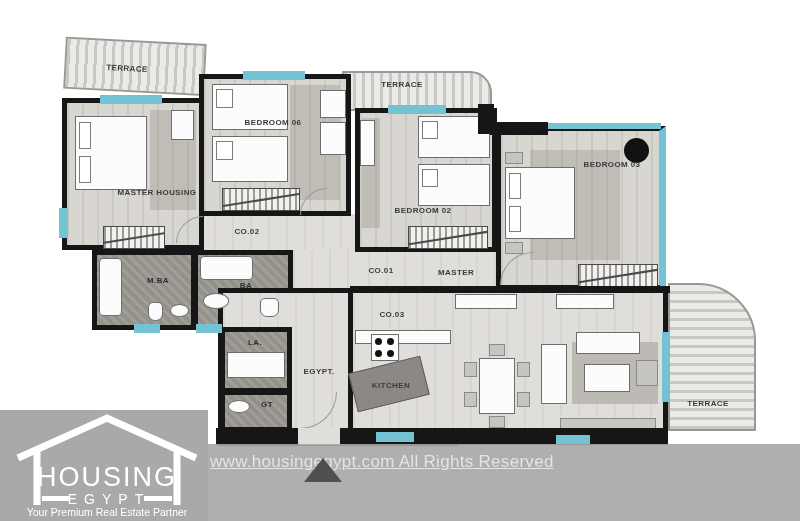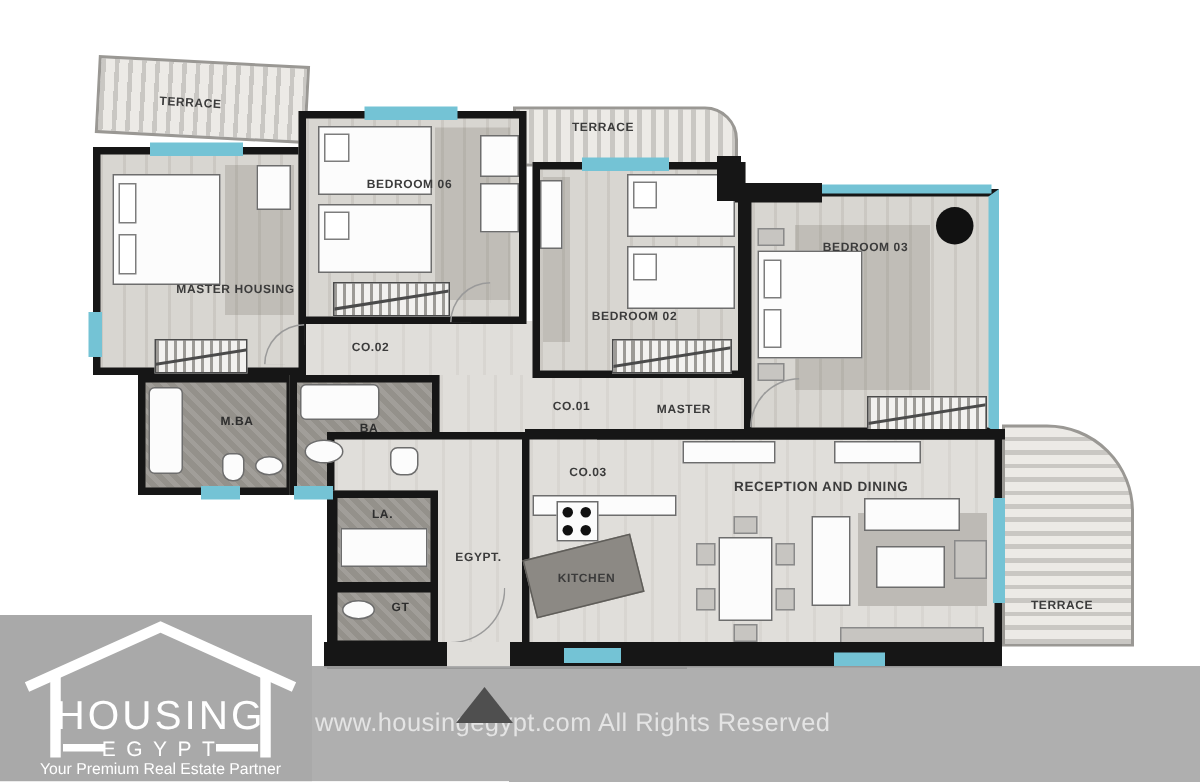--- a/index.html
+++ b/index.html
@@ -30,21 +30,21 @@
   .arc{position:absolute;border:1.5px solid #9a9a9a;border-right:none;border-bottom:none;
     border-radius:100% 0 0 0;z-index:6;background:transparent;}
   .dot{position:absolute;background:#111;border-radius:50%;z-index:28;}
   
   #footer-band{position:absolute;left:0;top:444px;width:800px;height:77px;
     background:rgba(166,166,166,.90);z-index:40;}
   #logo-badge{position:absolute;left:0;top:410px;width:208px;height:111px;background:#a9a9a9;z-index:41;}
   #logo-svg{position:absolute;left:12px;top:412px;z-index:42;}
   .copy{position:absolute;left:210px;color:rgba(255,255,255,.78);font-size:17px;
     font-weight:400;letter-spacing:.3px;z-index:42;}
-  #copy-line2{top:472px;color:rgba(255,255,255,.66);}
+  #copy-line2{top:452px;color:rgba(255,255,255,.66);text-decoration:underline;}
   #entry-arrow{position:absolute;left:304px;top:458px;width:0;height:0;z-index:43;
     border-left:19px solid transparent;border-right:19px solid transparent;border-bottom:24px solid #4f4f4f;}
 </style>
 </head>
 <body>
 
 <div id="canvas">
 
   <div class="abs terrace" style="left:63px;top:44px;width:141px;height:52px;transform:rotate(3deg);transform-origin:right bottom;"></div>
   <div class="label" style="left:92px;top:64px;width:70px;transform:rotate(3deg);">TERRACE</div>
@@ -104,21 +104,21 @@
   <div class="wall" style="left:490px;top:122px;width:58px;height:13px;"></div>
   <div class="dot" style="left:624px;top:138px;width:25px;height:25px;"></div>
   <div class="furn" style="left:505px;top:167px;width:70px;height:72px;"></div>
   <div class="pillow" style="left:509px;top:173px;width:12px;height:26px;"></div>
   <div class="pillow" style="left:509px;top:206px;width:12px;height:26px;"></div>
   <div class="furn-gray" style="left:505px;top:152px;width:18px;height:12px;"></div>
   <div class="furn-gray" style="left:505px;top:242px;width:18px;height:12px;"></div>
   <div class="closet" style="left:578px;top:264px;width:80px;height:23px;">
       <i></i>
     </div>
-  <div class="label" style="left:522px;top:160px;width:110px;">BEDROOM 03</div>
+  <div class="label" style="left:557px;top:160px;width:110px;">BEDROOM 03</div>
 
   <div class="room bath-floor" style="left:92px;top:250px;width:104px;height:80px;"></div>
   <div class="furn" style="left:99px;top:258px;width:23px;height:58px;border-radius:4px;"></div>
   <div class="furn" style="left:148px;top:302px;width:15px;height:19px;border-radius:5px 5px 7px 7px;"></div>
   <div class="furn" style="left:170px;top:304px;width:19px;height:13px;border-radius:50%;"></div>
   <div class="label" style="left:128px;top:276px;width:60px;color:#2e2e2e;">M.BA</div>
 
   <div class="room bath-floor" style="left:193px;top:250px;width:100px;height:80px;"></div>
   <div class="furn" style="left:200px;top:256px;width:53px;height:24px;border-radius:4px;"></div>
   <div class="furn" style="left:203px;top:293px;width:26px;height:16px;border-radius:50%;"></div>
@@ -154,21 +154,20 @@
   <div class="furn-gray" style="left:517px;top:362px;width:13px;height:15px;"></div>
   <div class="furn-gray" style="left:517px;top:392px;width:13px;height:15px;"></div>
   <div class="furn-gray" style="left:489px;top:344px;width:16px;height:12px;"></div>
   <div class="furn-gray" style="left:489px;top:416px;width:16px;height:12px;"></div>
   <div class="abs" style="left:572px;top:342px;width:86px;height:62px;background:#bdbab5;z-index:5;"></div>
   <div class="furn" style="left:541px;top:344px;width:26px;height:60px;"></div>
   <div class="furn" style="left:576px;top:332px;width:64px;height:22px;"></div>
   <div class="furn" style="left:584px;top:364px;width:46px;height:28px;"></div>
   <div class="furn-gray" style="left:560px;top:418px;width:96px;height:13px;"></div>
   <div class="furn-gray" style="left:636px;top:360px;width:22px;height:26px;"></div>
-  <div class="label" style="left:465px;top:319px;width:165px;font-size:9px;">RECEPTION AND DINING</div>
 
   <div class="label" style="left:222px;top:227px;width:50px;">CO.02</div>
   <div class="label" style="left:356px;top:266px;width:50px;">CO.01</div>
   <div class="label" style="left:426px;top:268px;width:60px;">MASTER</div>
 
   <div class="wall" style="left:350px;top:286px;width:320px;height:7px;"></div>
   <div class="wall" style="left:216px;top:428px;width:452px;height:17px;"></div>
   <div class="abs" style="left:298px;top:428px;width:42px;height:17px;background:#e0deda;z-index:13;"></div>
 
   <div class="arc" style="left:176px;top:216px;width:26px;height:26px;"></div>

